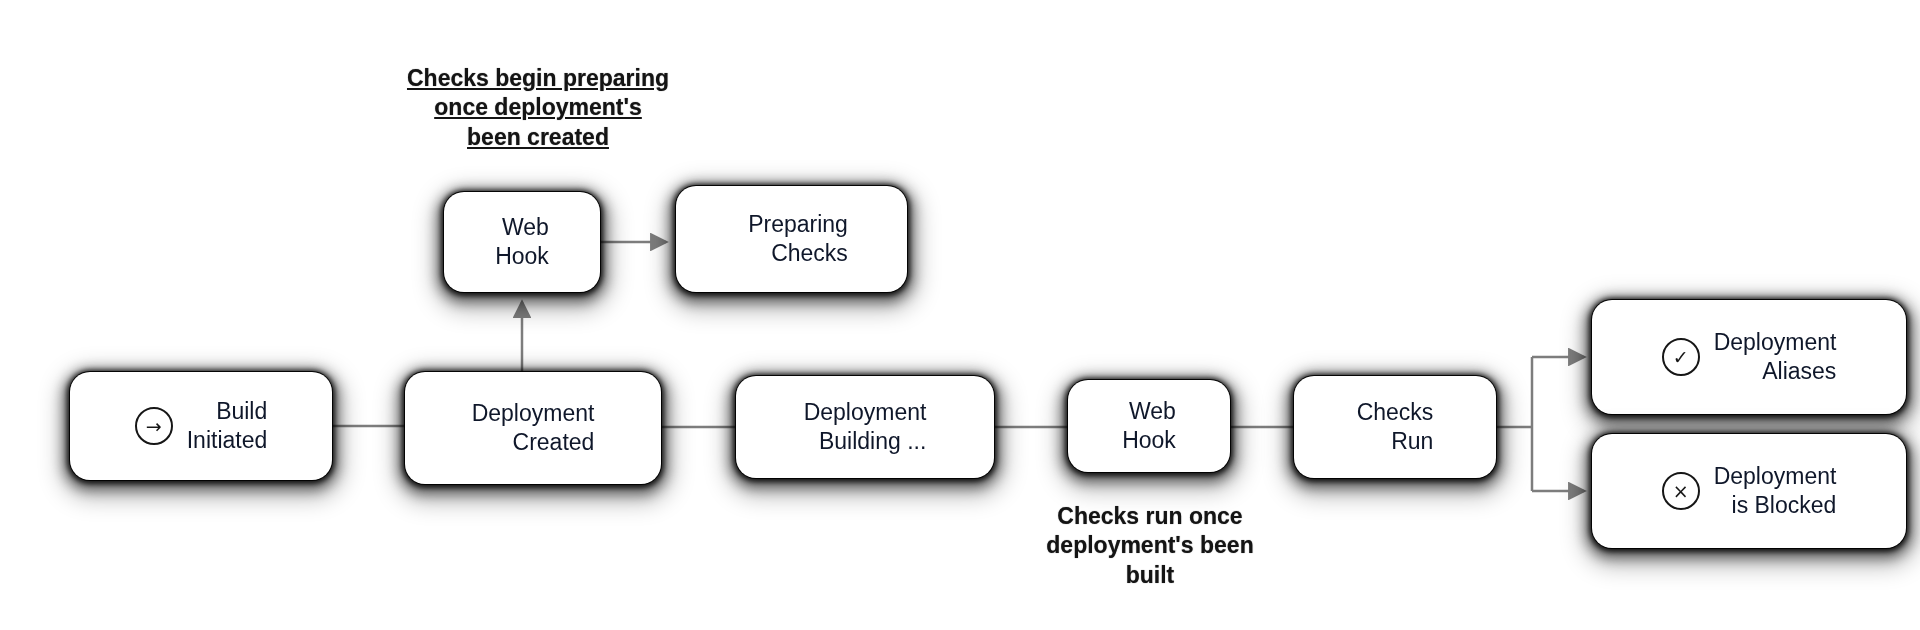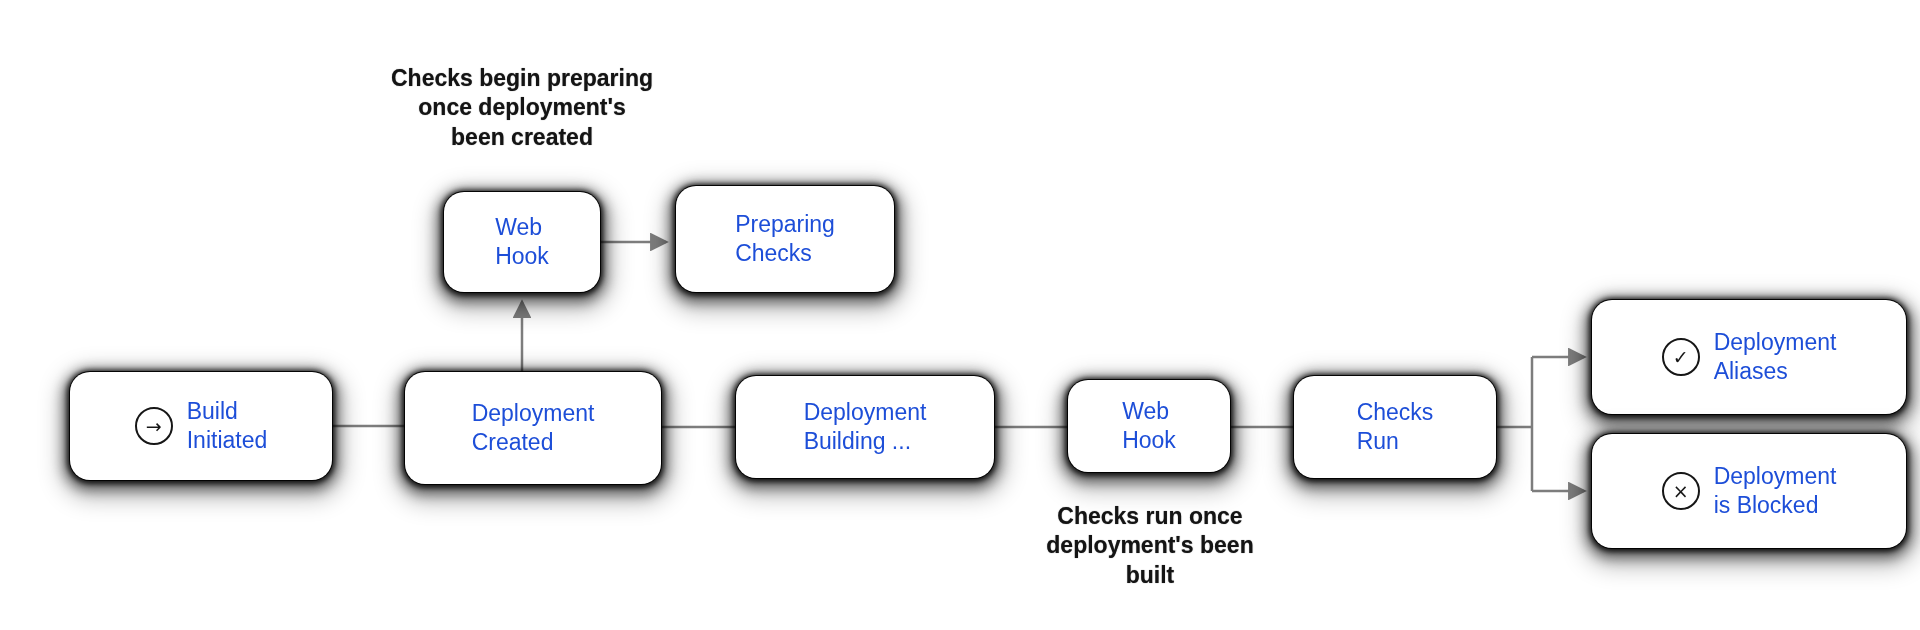--- a/index.html
+++ b/index.html
@@ -25,24 +25,24 @@
     gap: 14px;
     box-shadow:
       0 0 0 1px rgba(0,0,0,0.92),
       0 1px 5px 3px rgba(0,0,0,0.80),
       0 4px 12px 7px rgba(0,0,0,0.45),
       1px 8px 22px 11px rgba(0,0,0,0.25);
     z-index: 2;
   }
   .node .label {
     white-space: pre-line;
-    text-align: left;
+    text-align: right;
     font-size: 23px;
     line-height: 1.25;
-    color: #1d4ed8;
+    color: #0f172a;
     font-weight: 400;
   }
   .node .icon {
     width: 34px;
     height: 34px;
     min-width: 34px;
     border: 2px solid #161616;
     border-radius: 50%;
     display: flex;
     align-items: center;
@@ -90,21 +90,21 @@
     <path d="M522 374 L522 302" stroke="#7d7d7d" stroke-width="2.5" fill="none" marker-end="url(#arrow)"></path>
 
     <path d="M600 242 L666 242" stroke="#7d7d7d" stroke-width="2.5" fill="none" marker-end="url(#arrow)"></path>
 
     <path d="M1496 427 L1532 427" stroke="#7d7d7d" stroke-width="2.5" fill="none"></path>
     <path d="M1532 357 L1532 491" stroke="#7d7d7d" stroke-width="2.5" fill="none"></path>
     <path d="M1532 357 L1584 357" stroke="#7d7d7d" stroke-width="2.5" fill="none" marker-end="url(#arrow)"></path>
     <path d="M1532 491 L1584 491" stroke="#7d7d7d" stroke-width="2.5" fill="none" marker-end="url(#arrow)"></path>
   </svg>
 
-  <div class="annotation" style="left:352px; top:64px; width:340px;">Checks begin preparing
+  <div class="annotation" style="left:368px; top:64px; width:340px;text-decoration:underline;">Checks begin preparing
 once deployment's
 been created</div>
 
   <div class="annotation" style="left:985px; top:502px; width:330px;text-align:center;">Checks run once
 deployment's been
 built</div>
 
   <div class="node" style="left:70px; top:372px; width:262px; height:108px;">
     <span class="icon">→</span>
     <span class="label">Build
@@ -114,21 +114,21 @@
   <div class="node" style="left:405px; top:372px; width:256px; height:112px;">
     <span class="label">Deployment
 Created</span>
   </div>
 
   <div class="node" style="left:444px; top:192px; width:156px; height:100px;">
     <span class="label">Web
 Hook</span>
   </div>
 
-  <div class="node" style="left:676px; top:186px; width:218px; height:106px;">
+  <div class="node" style="left:676px; top:186px; width:218px; height:106px;padding-left:13px;">
     <span class="label">Preparing
 Checks</span>
   </div>
 
   <div class="node" style="left:736px; top:376px; width:258px; height:102px;">
     <span class="label">Deployment
 Building ...</span>
   </div>
 
   <div class="node" style="left:1068px; top:380px; width:162px; height:92px;">

